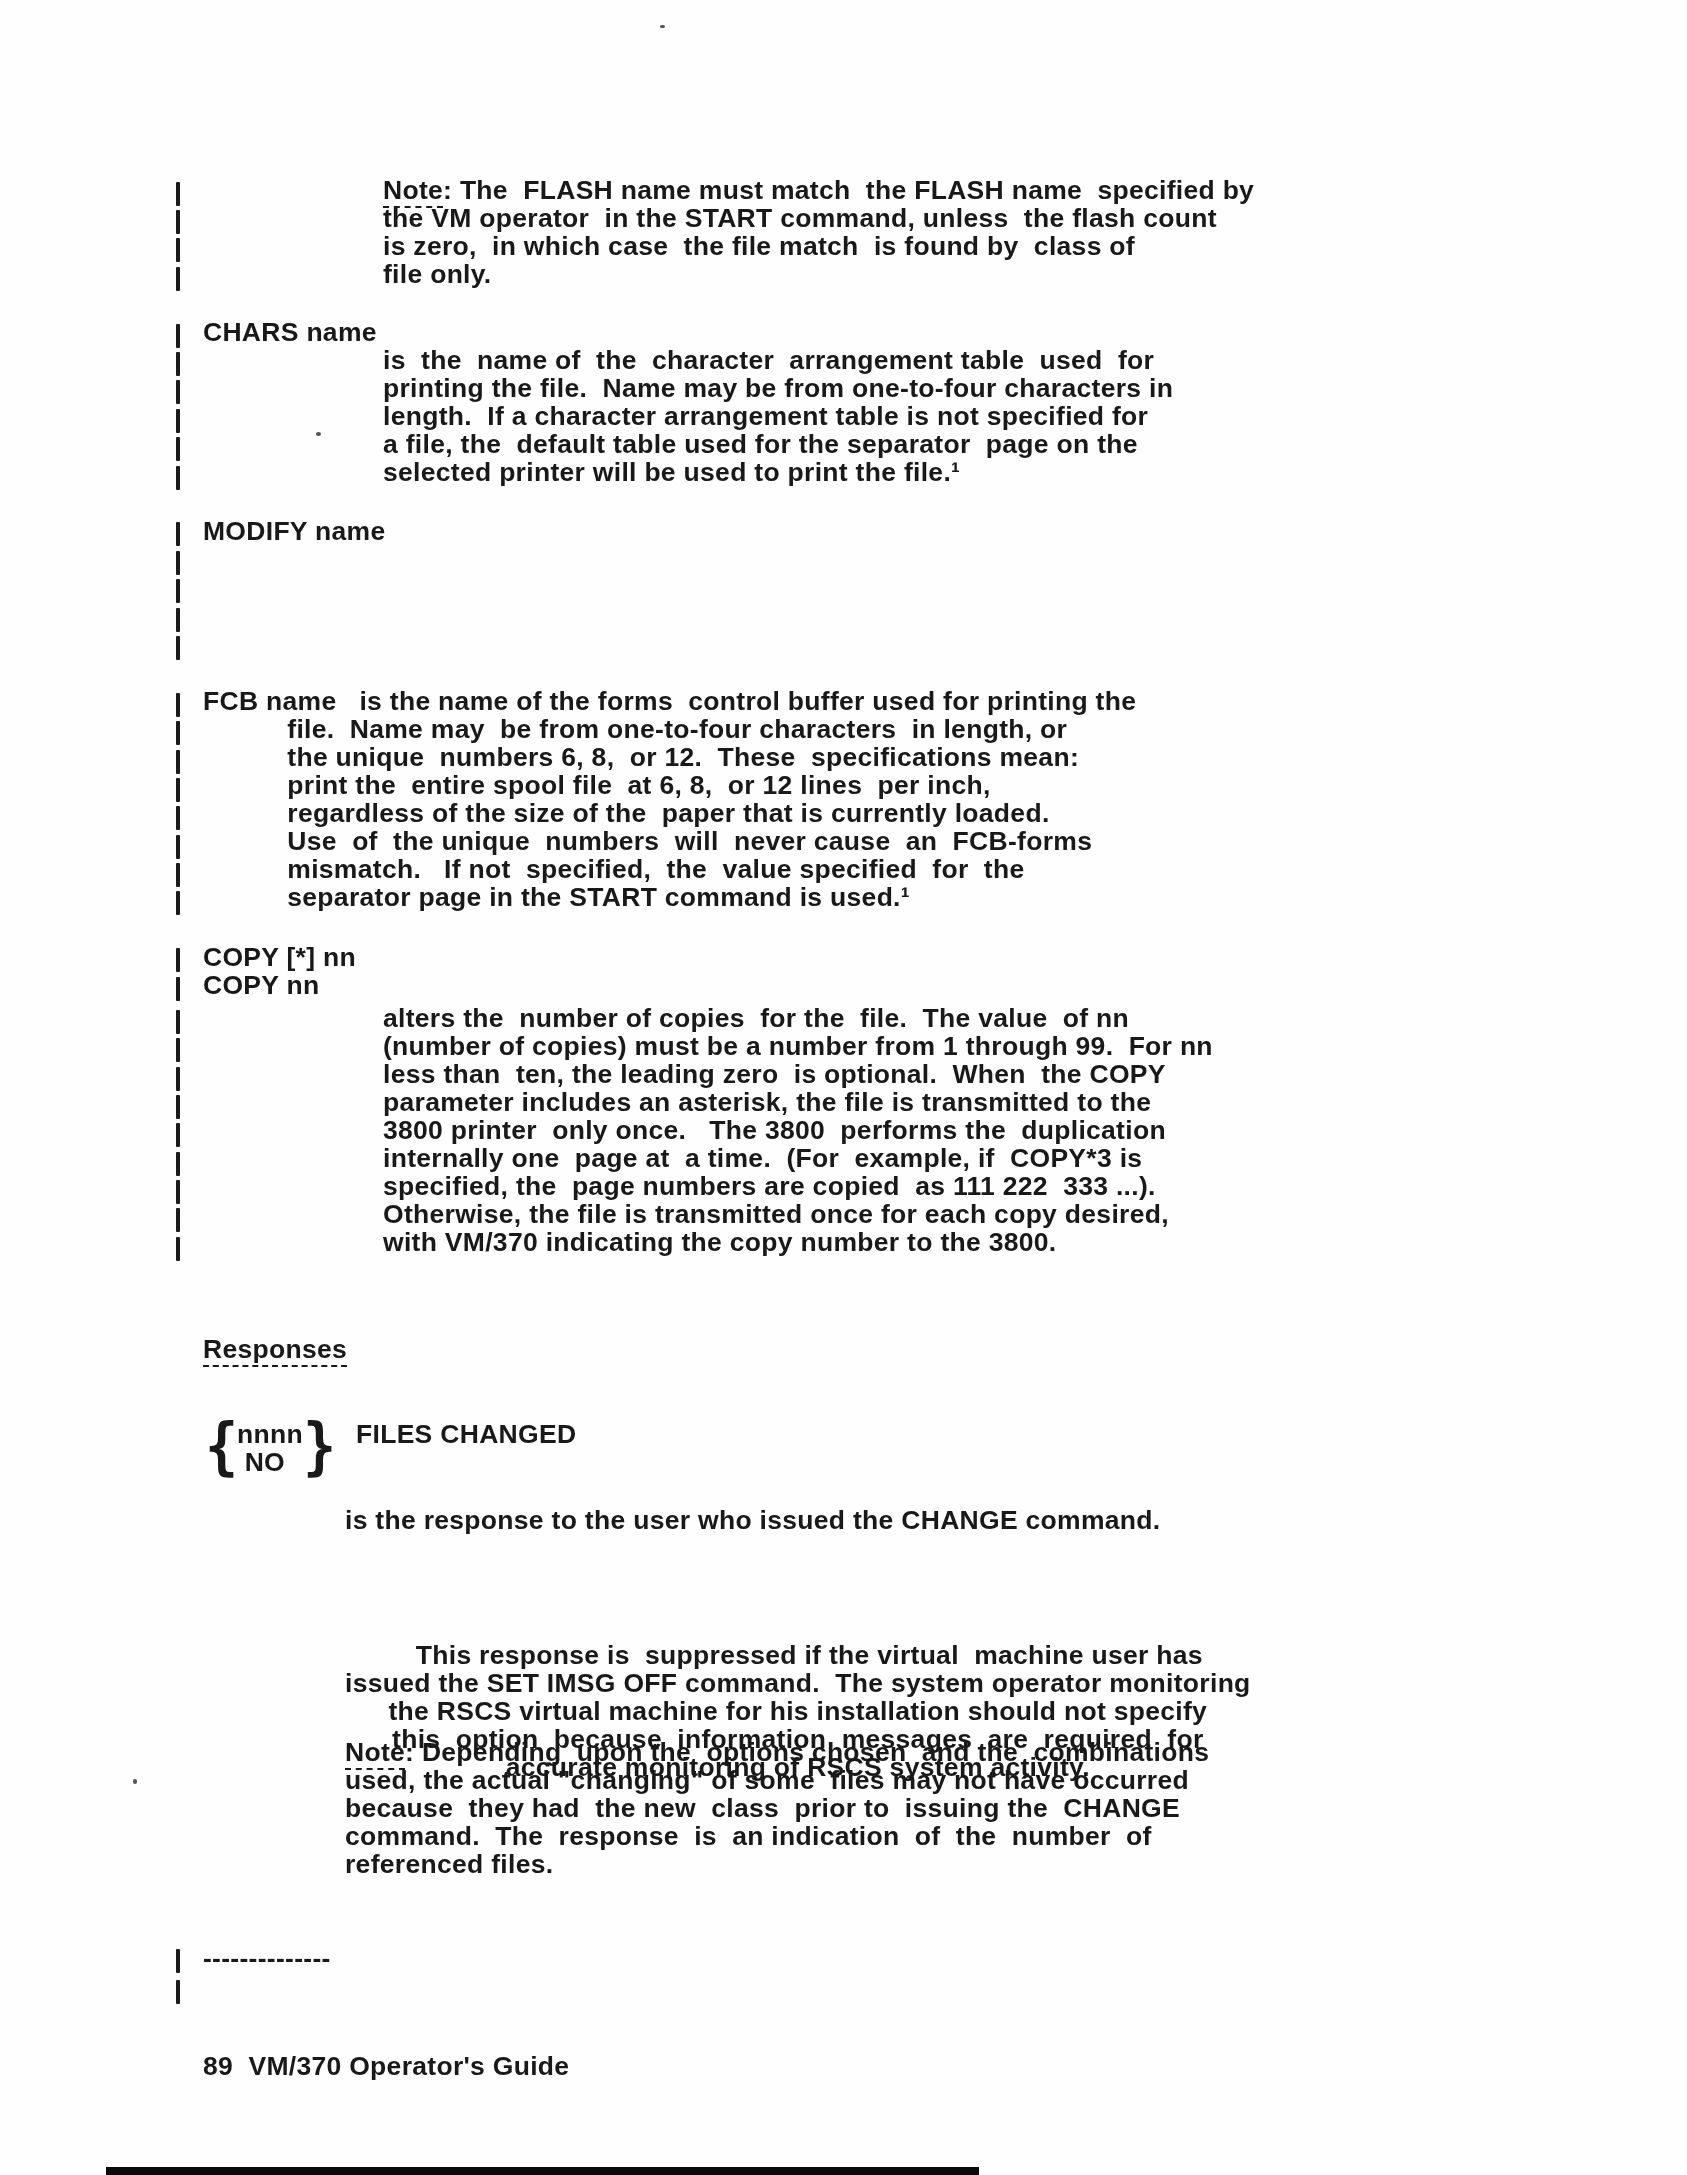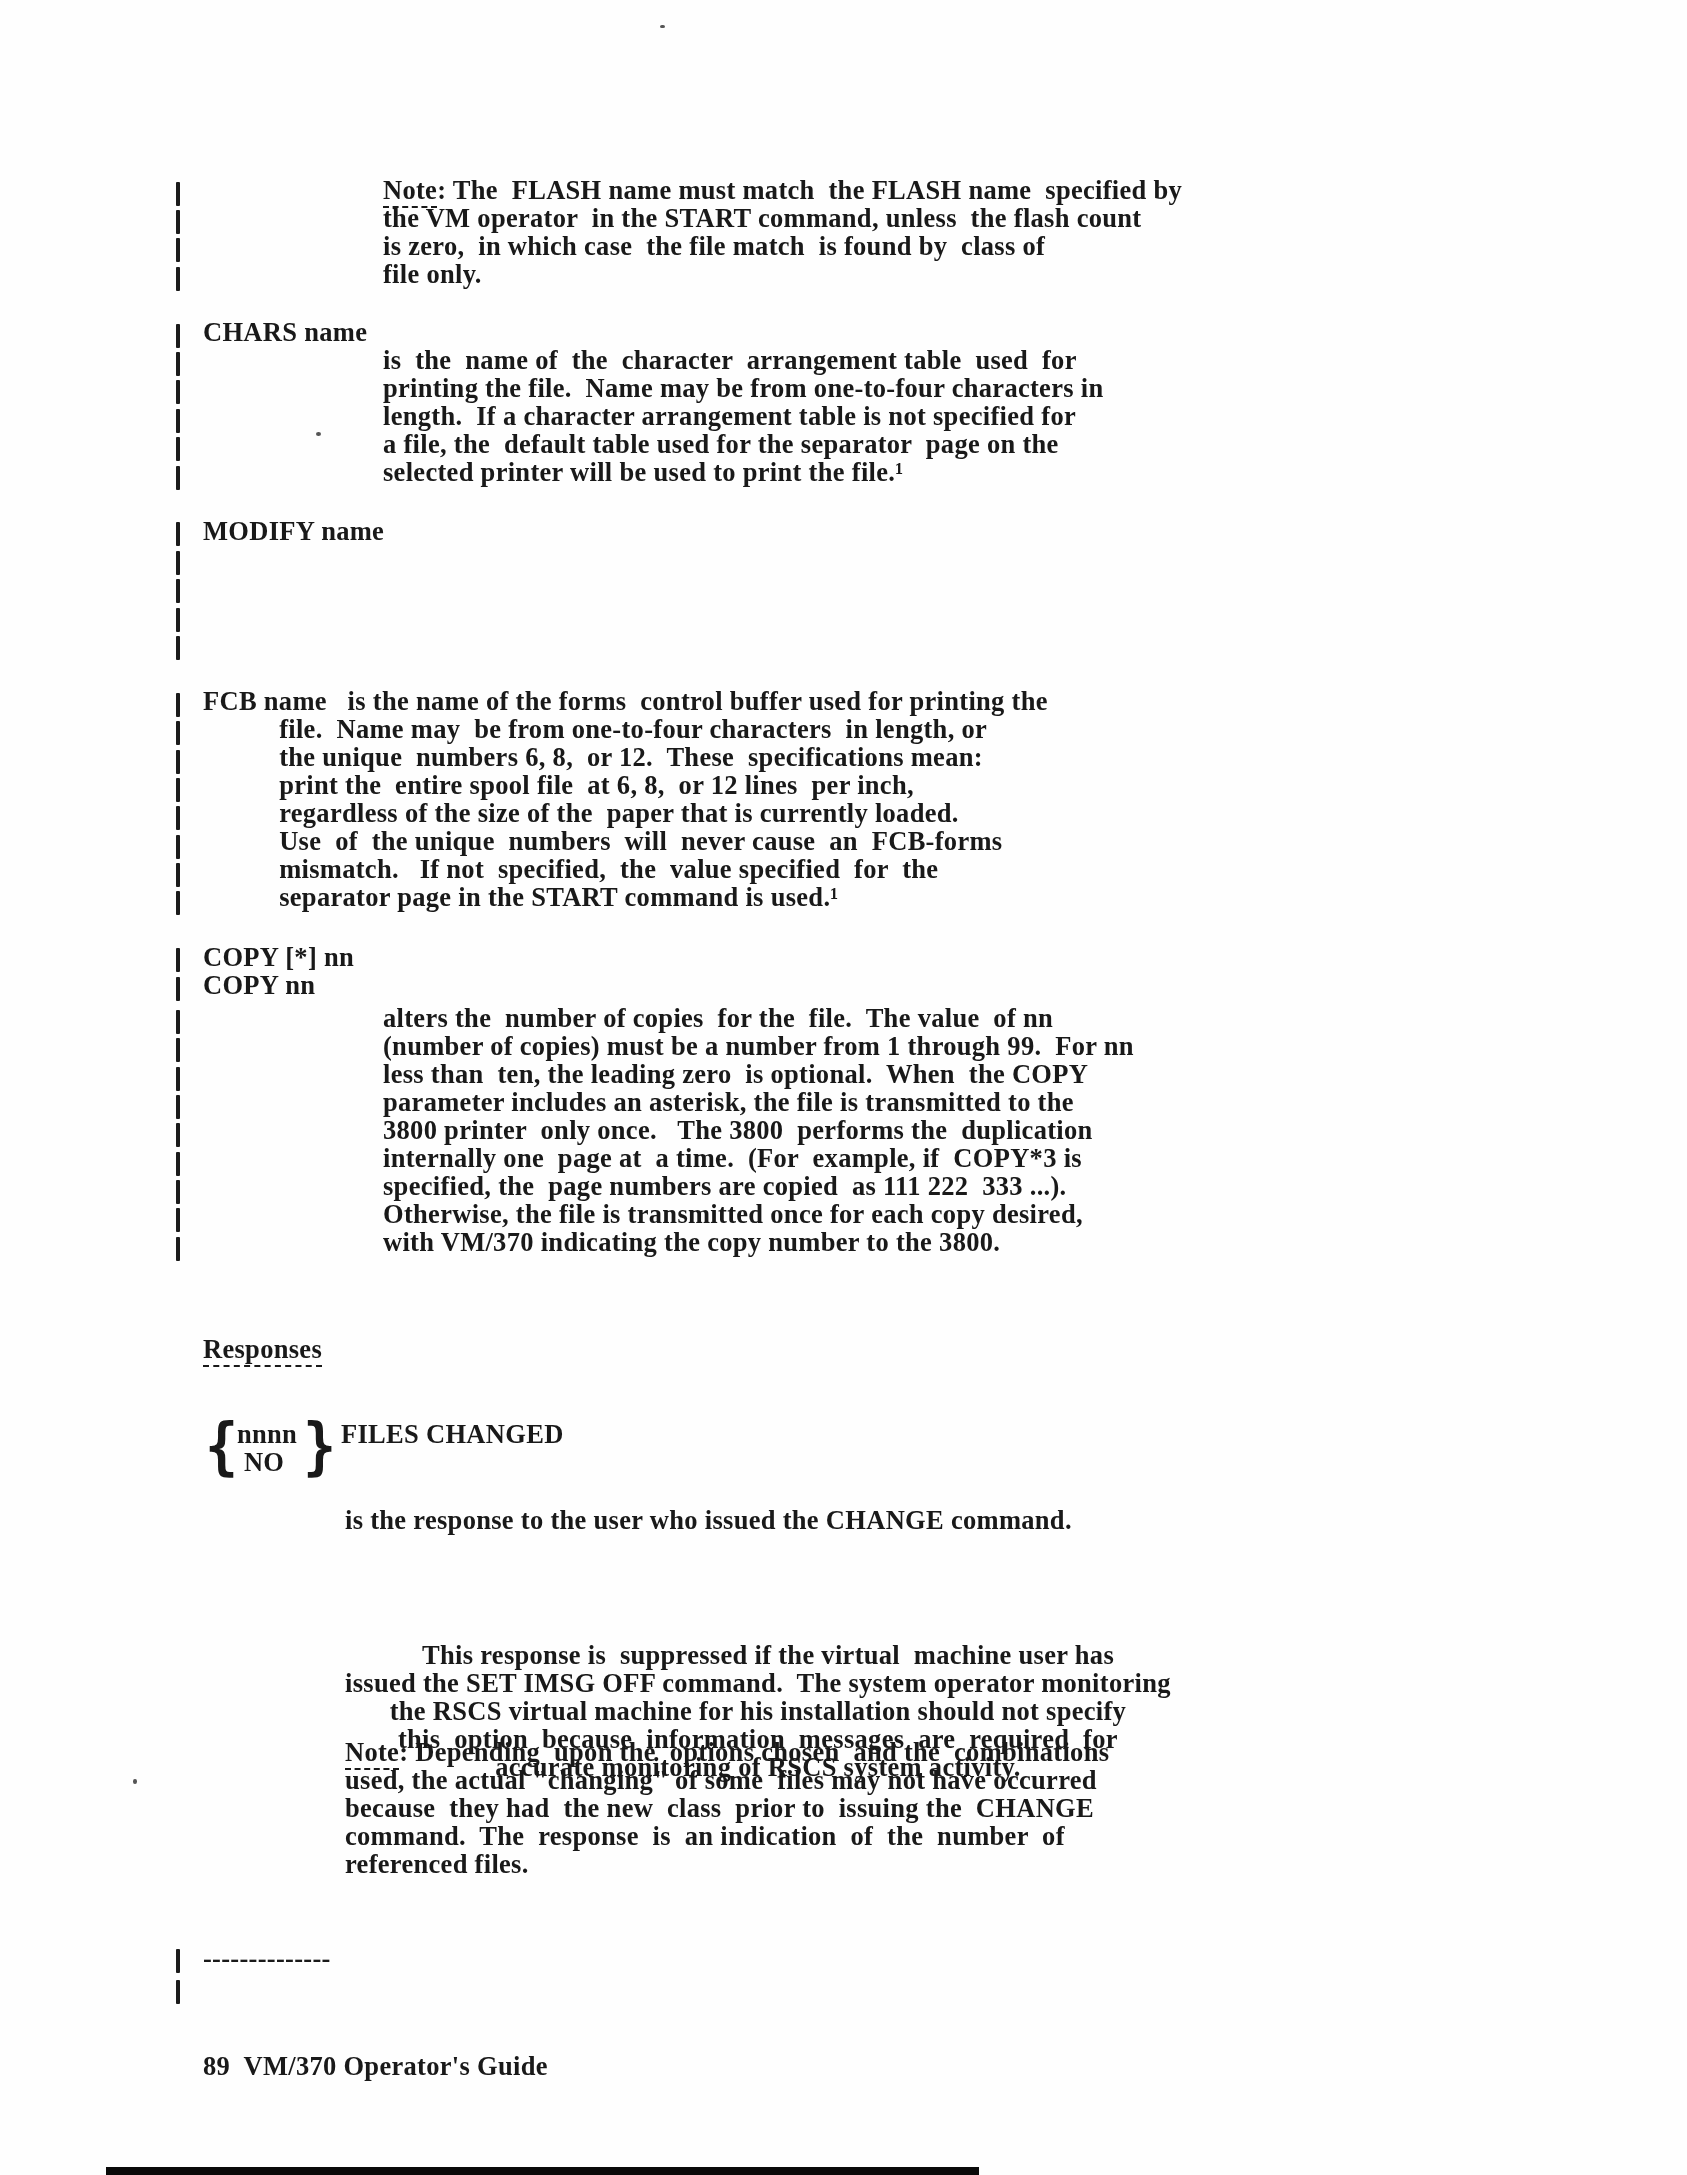--- a/index.html
+++ b/index.html
@@ -5,21 +5,21 @@
   html,body{margin:0;padding:0;background:#e8e8e8;}
   .page{
     position:relative;
     width:1687px;height:2176px;
     background:#fefefe;
     overflow:hidden;
     font-family:"DejaVu Sans Mono",monospace;
   }
   .t{
     position:absolute;margin:0;
-    font-family:Liberation Serif, serif;
+    font-family:Liberation Sans, sans-serif;
     font-weight:bold;
     font-size:26.5px;line-height:28px;
     letter-spacing:0.3px;
     color:#191919;
     white-space:pre;
   }
   .u{border-bottom:2.8px dashed #191919;padding-bottom:0.9px;}
   .bar{
     position:absolute;left:176px;width:3.8px;height:24px;
     background:#1b1b1b;border-radius:0.9px;
@@ -112,21 +112,21 @@
 specified, the  page numbers are copied  as 111 222  333 ...).
 Otherwise, the file is transmitted once for each copy desired,
 with VM/370 indicating the copy number to the 3800.</pre>
 
   <pre class="t" style="left:203px;top:1335px;"><span class="u">Responses</span></pre>
 
   <pre class="brace" style="left:205px;top:1408px;">{</pre>
   <pre class="t" style="left:237px;top:1420px;">nnnn
  NO</pre>
   <pre class="brace" style="left:303px;top:1408px;">}</pre>
-  <pre class="t" style="left:341px;top:1420px;">FILES CHANGED</pre>
+  <pre class="t" style="left:356px;top:1420px;">FILES CHANGED</pre>
 
   <pre class="t" style="left:345px;top:1506px;">is the response to the user who issued the CHANGE command.</pre>
 
   <pre class="t" style="left:345px;top:1641px;text-align:center;">   This response is  suppressed if the virtual  machine user has
 issued the SET IMSG OFF command.  The system operator monitoring
 the RSCS virtual machine for his installation should not specify
 this  option  because  information  messages  are  required  for
 accurate monitoring of RSCS system activity.</pre>
 
   <pre class="t" style="left:345px;top:1738px;"><span class="u">Note</span><span>: Depending  upon the  options chosen  and the  combinations

